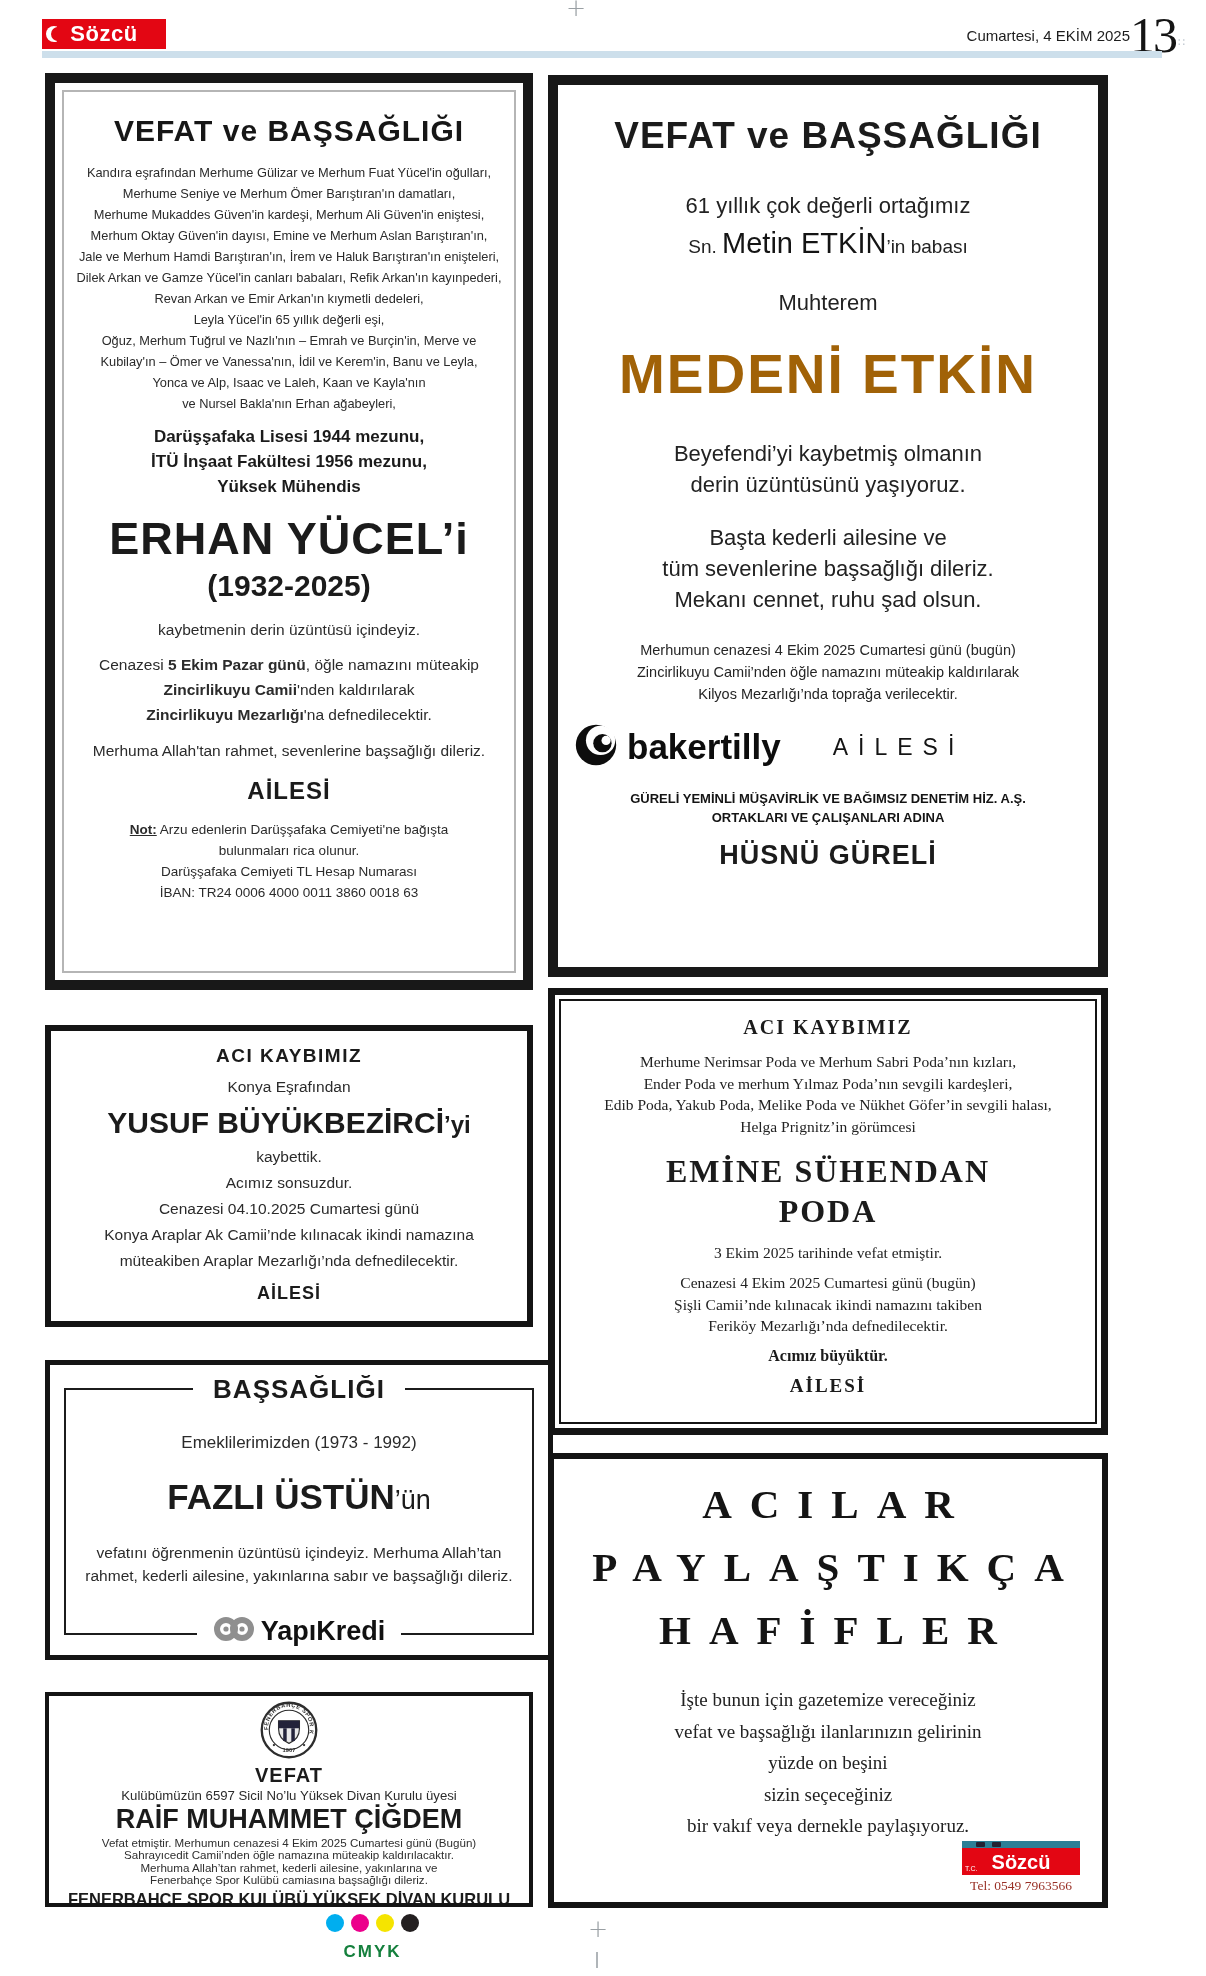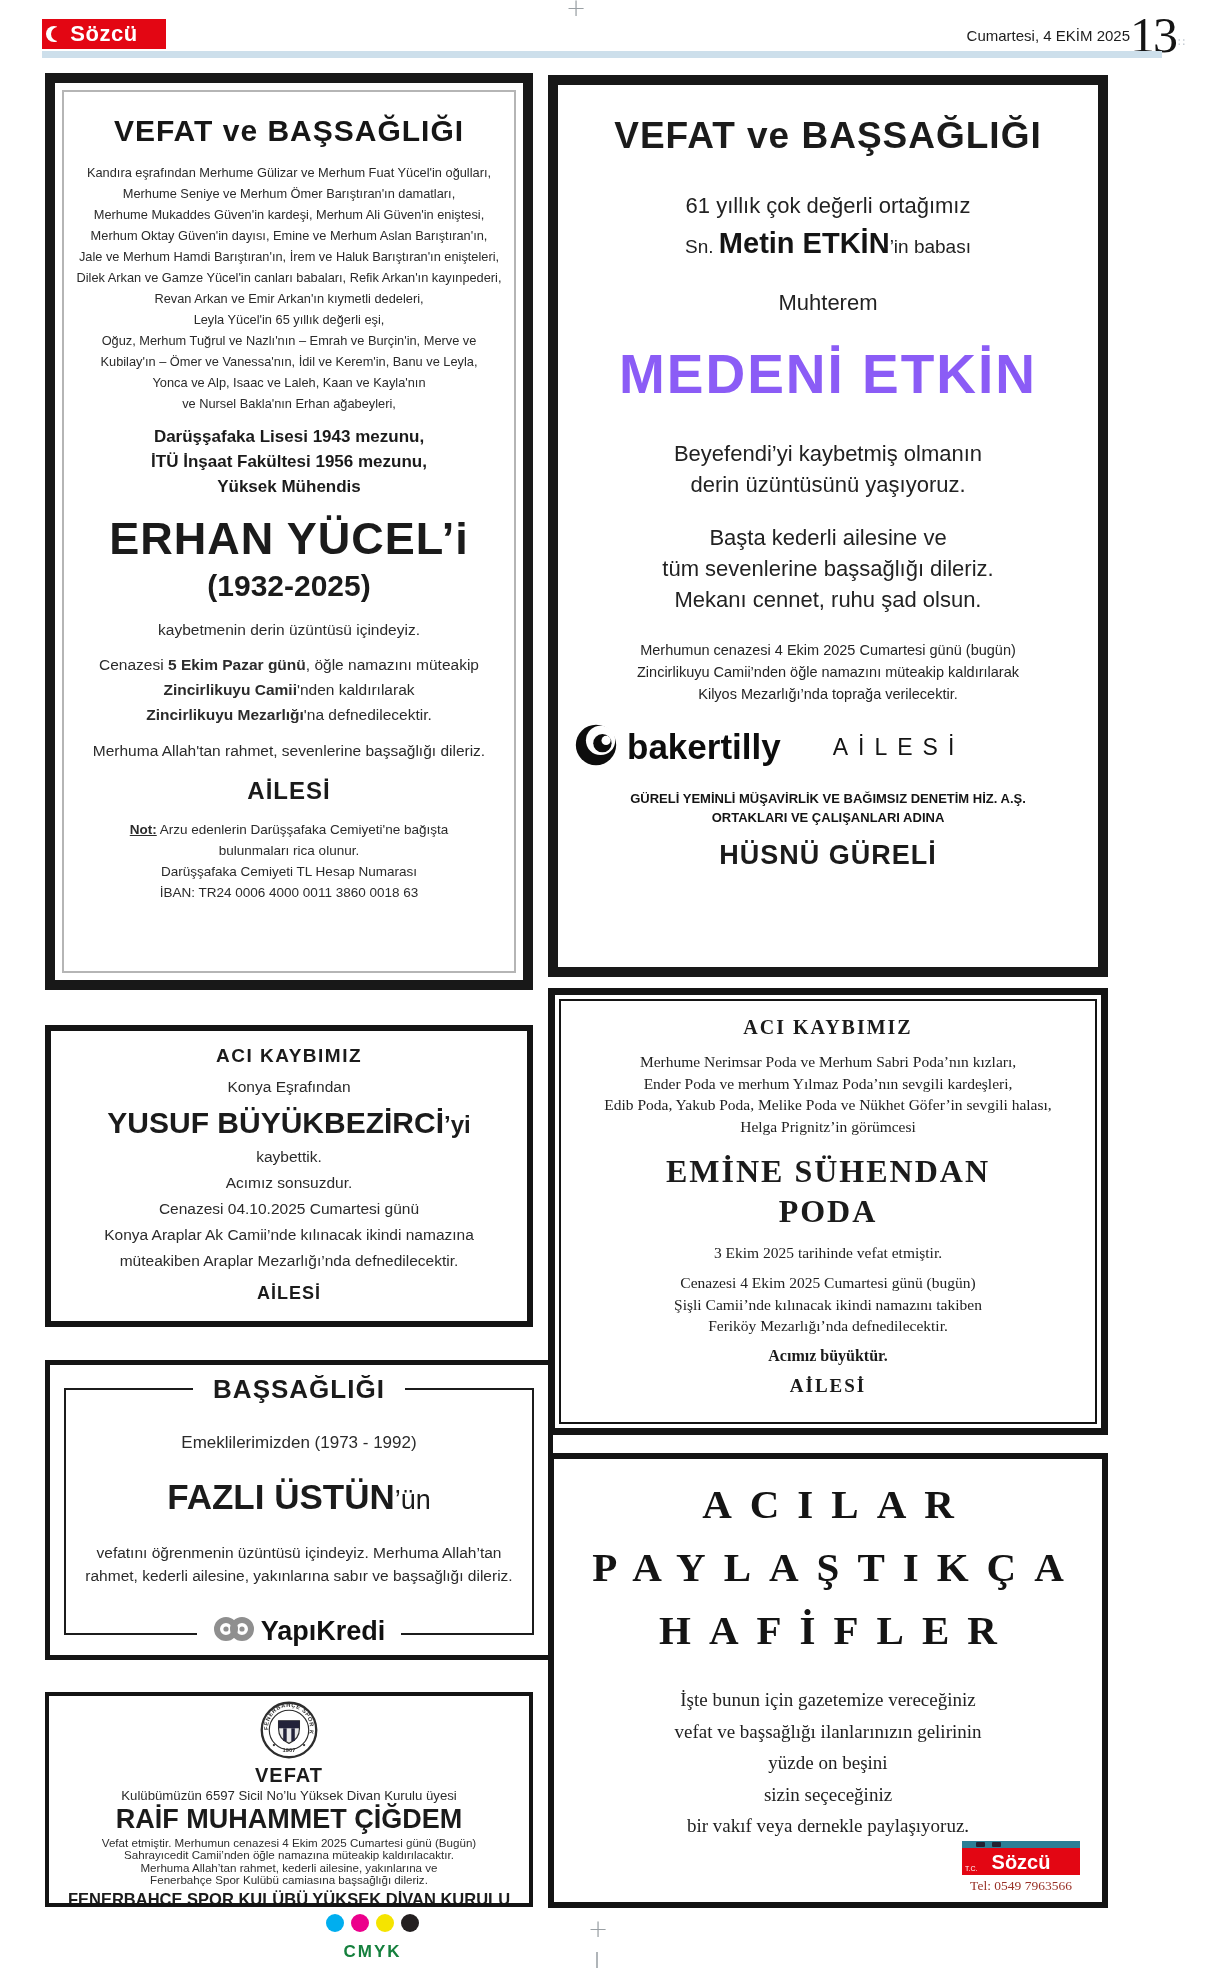--- a/index.html
+++ b/index.html
@@ -31,23 +31,23 @@
   .l1-cond{margin-top:15px;font-size:15.5px;color:#2b2b2b}
   .l1-family{margin-top:17px;font-size:24px;font-weight:bold;letter-spacing:1px}
   .l1-note{margin-top:14px;font-size:13.5px;line-height:21px;color:#2b2b2b}
   .note-label{font-weight:bold;text-decoration:underline}
 
   
   .box-r1{left:548px;top:75px;width:560px;height:902px;border:10px solid #181818;text-align:center;padding:18px 16px}
   .r1-title{margin-top:12px;font-size:37px;font-weight:bold;letter-spacing:1px}
   .r1-intro{margin-top:36px;font-size:22px;color:#222}
   .r1-snline{margin-top:8px;font-size:19px;color:#222}
-  .r1-partner{font-size:29px;font-weight:bold;color:#141414}
+  .r1-partner{font-size:29px;font-weight:normal;color:#141414}
   .r1-muhterem{margin-top:30px;font-size:22px;color:#222}
-  .r1-name{margin-top:26px;font-size:55px;font-weight:bold;letter-spacing:2px;color:#8b5cf6}
+  .r1-name{margin-top:26px;font-size:55px;font-weight:bold;letter-spacing:2px;color:#a16207}
   .r1-p{margin-top:32px;font-size:22px;line-height:31px;color:#222}
   .r1-p2{margin-top:22px}
   .r1-funeral{margin-top:24px;font-size:14.5px;line-height:22px;color:#252525}
   .r1-logo{margin-top:18px;display:flex;align-items:center}
   .bt-row{display:flex;align-items:center;gap:9px}
   .bt-word{font-size:35px;font-weight:bold;letter-spacing:0;color:#0d0d0d}
   .bt-sub{font-size:23px;letter-spacing:10px;color:#141414;margin-left:52px;margin-top:1px}
   .r1-org{margin-top:18px;font-size:13px;font-weight:bold;line-height:19px;color:#141414}
   .r1-signer{margin-top:13px;font-size:27px;font-weight:bold;letter-spacing:1px}
 
@@ -141,21 +141,21 @@
       <div>Jale ve Merhum Hamdi Barıştıran'ın, İrem ve Haluk Barıştıran'ın enişteleri,</div>
       <div>Dilek Arkan ve Gamze Yücel'in canları babaları, Refik Arkan'ın kayınpederi,</div>
       <div>Revan Arkan ve Emir Arkan'ın kıymetli dedeleri,</div>
       <div>Leyla Yücel'in 65 yıllık değerli eşi,</div>
       <div>Oğuz, Merhum Tuğrul ve Nazlı'nın – Emrah ve Burçin'in, Merve ve</div>
       <div>Kubilay'ın – Ömer ve Vanessa'nın, İdil ve Kerem'in, Banu ve Leyla,</div>
       <div>Yonca ve Alp, Isaac ve Laleh, Kaan ve Kayla'nın</div>
       <div>ve Nursel Bakla'nın Erhan ağabeyleri,</div>
     </div>
     <div class="l1-cred">
-      <div>Darüşşafaka Lisesi 1943 mezunu,</div>
+      <div>Darüşşafaka Lisesi 1944 mezunu,</div>
       <div>İTÜ İnşaat Fakültesi 1956 mezunu,</div>
       <div>Yüksek Mühendis</div>
     </div>
     <div class="l1-name">ERHAN YÜCEL’i</div>
     <div class="l1-years">(1932-2025)</div>
     <div class="l1-sorrow">kaybetmenin derin üzüntüsü içindeyiz.</div>
     <div class="l1-funeral">
       <div><span>Cenazesi </span><b>5 Ekim Pazar günü</b><span>, öğle namazını müteakip</span></div>
       <div><b>Zincirlikuyu Camii</b><span>'nden kaldırılarak</span></div>
       <div><b>Zincirlikuyu Mezarlığı</b><span>'na defnedilecektir.</span></div>

